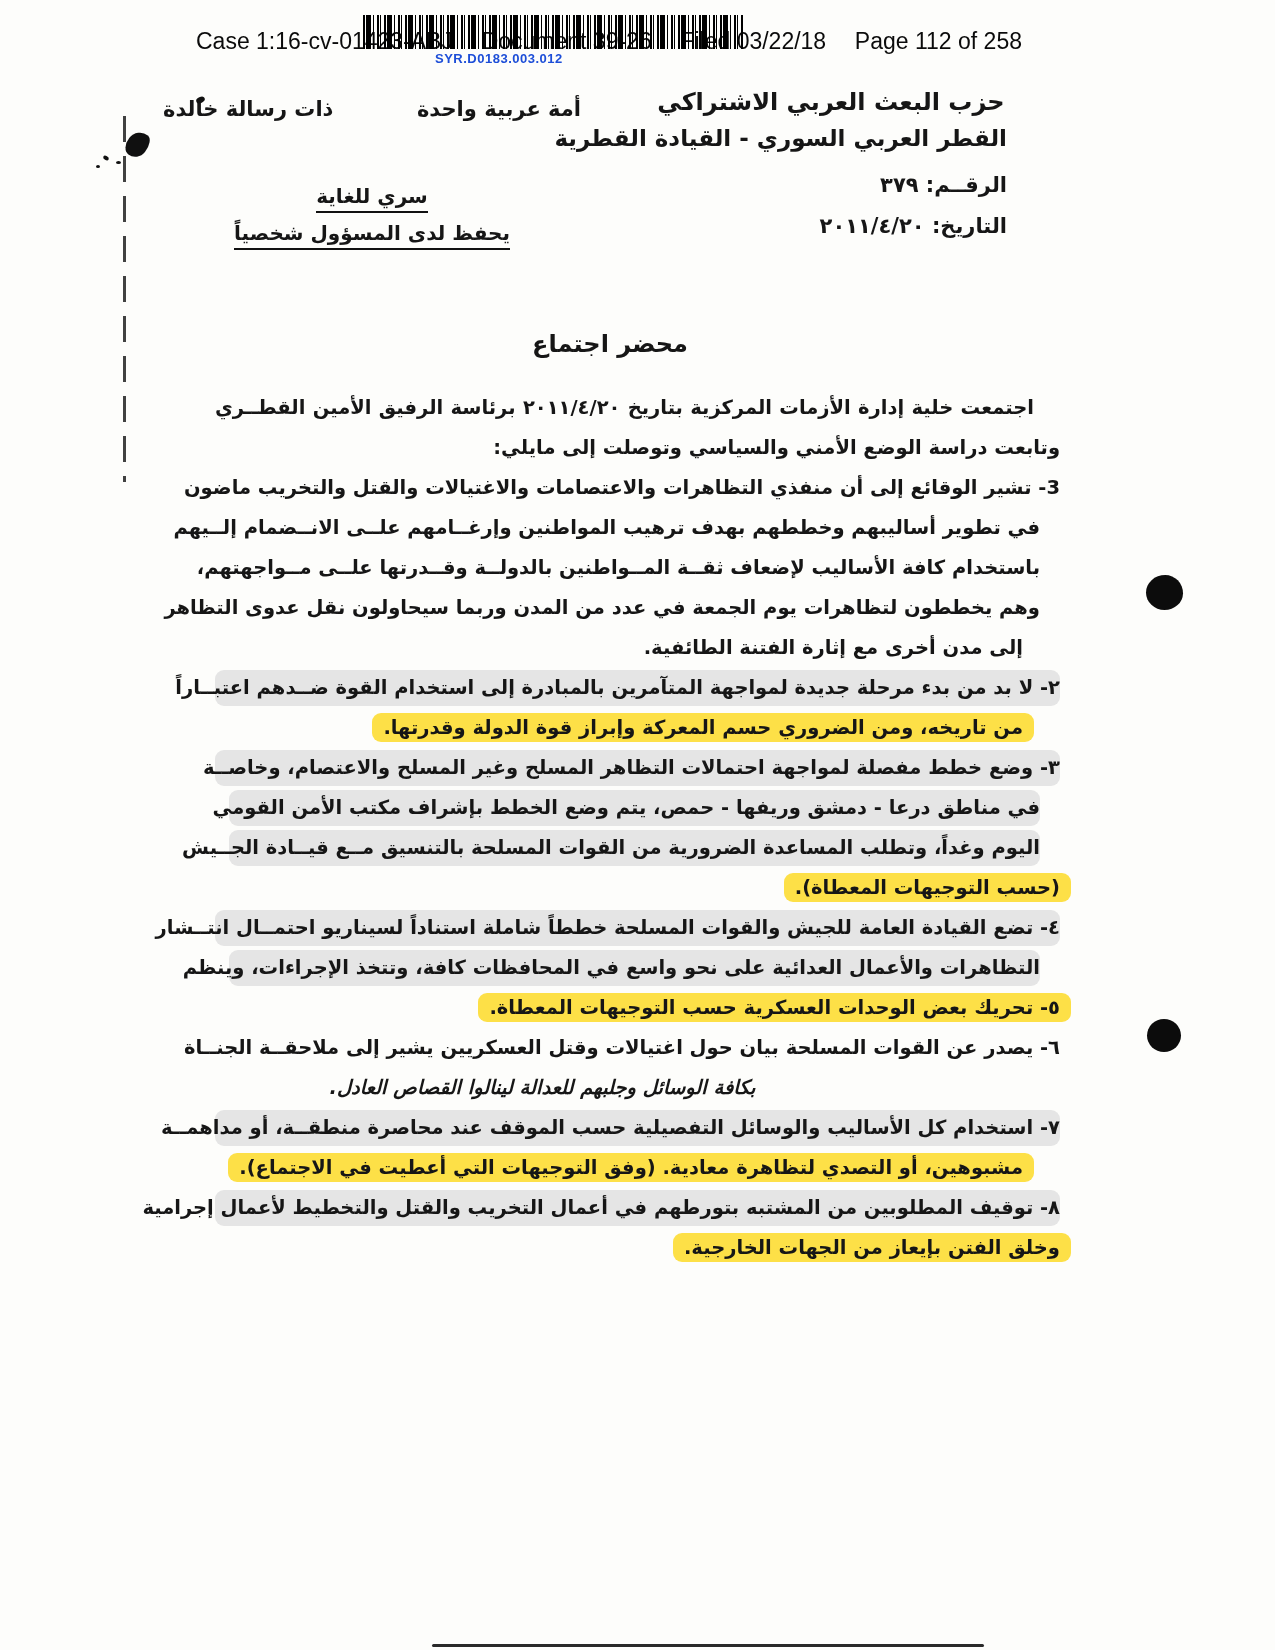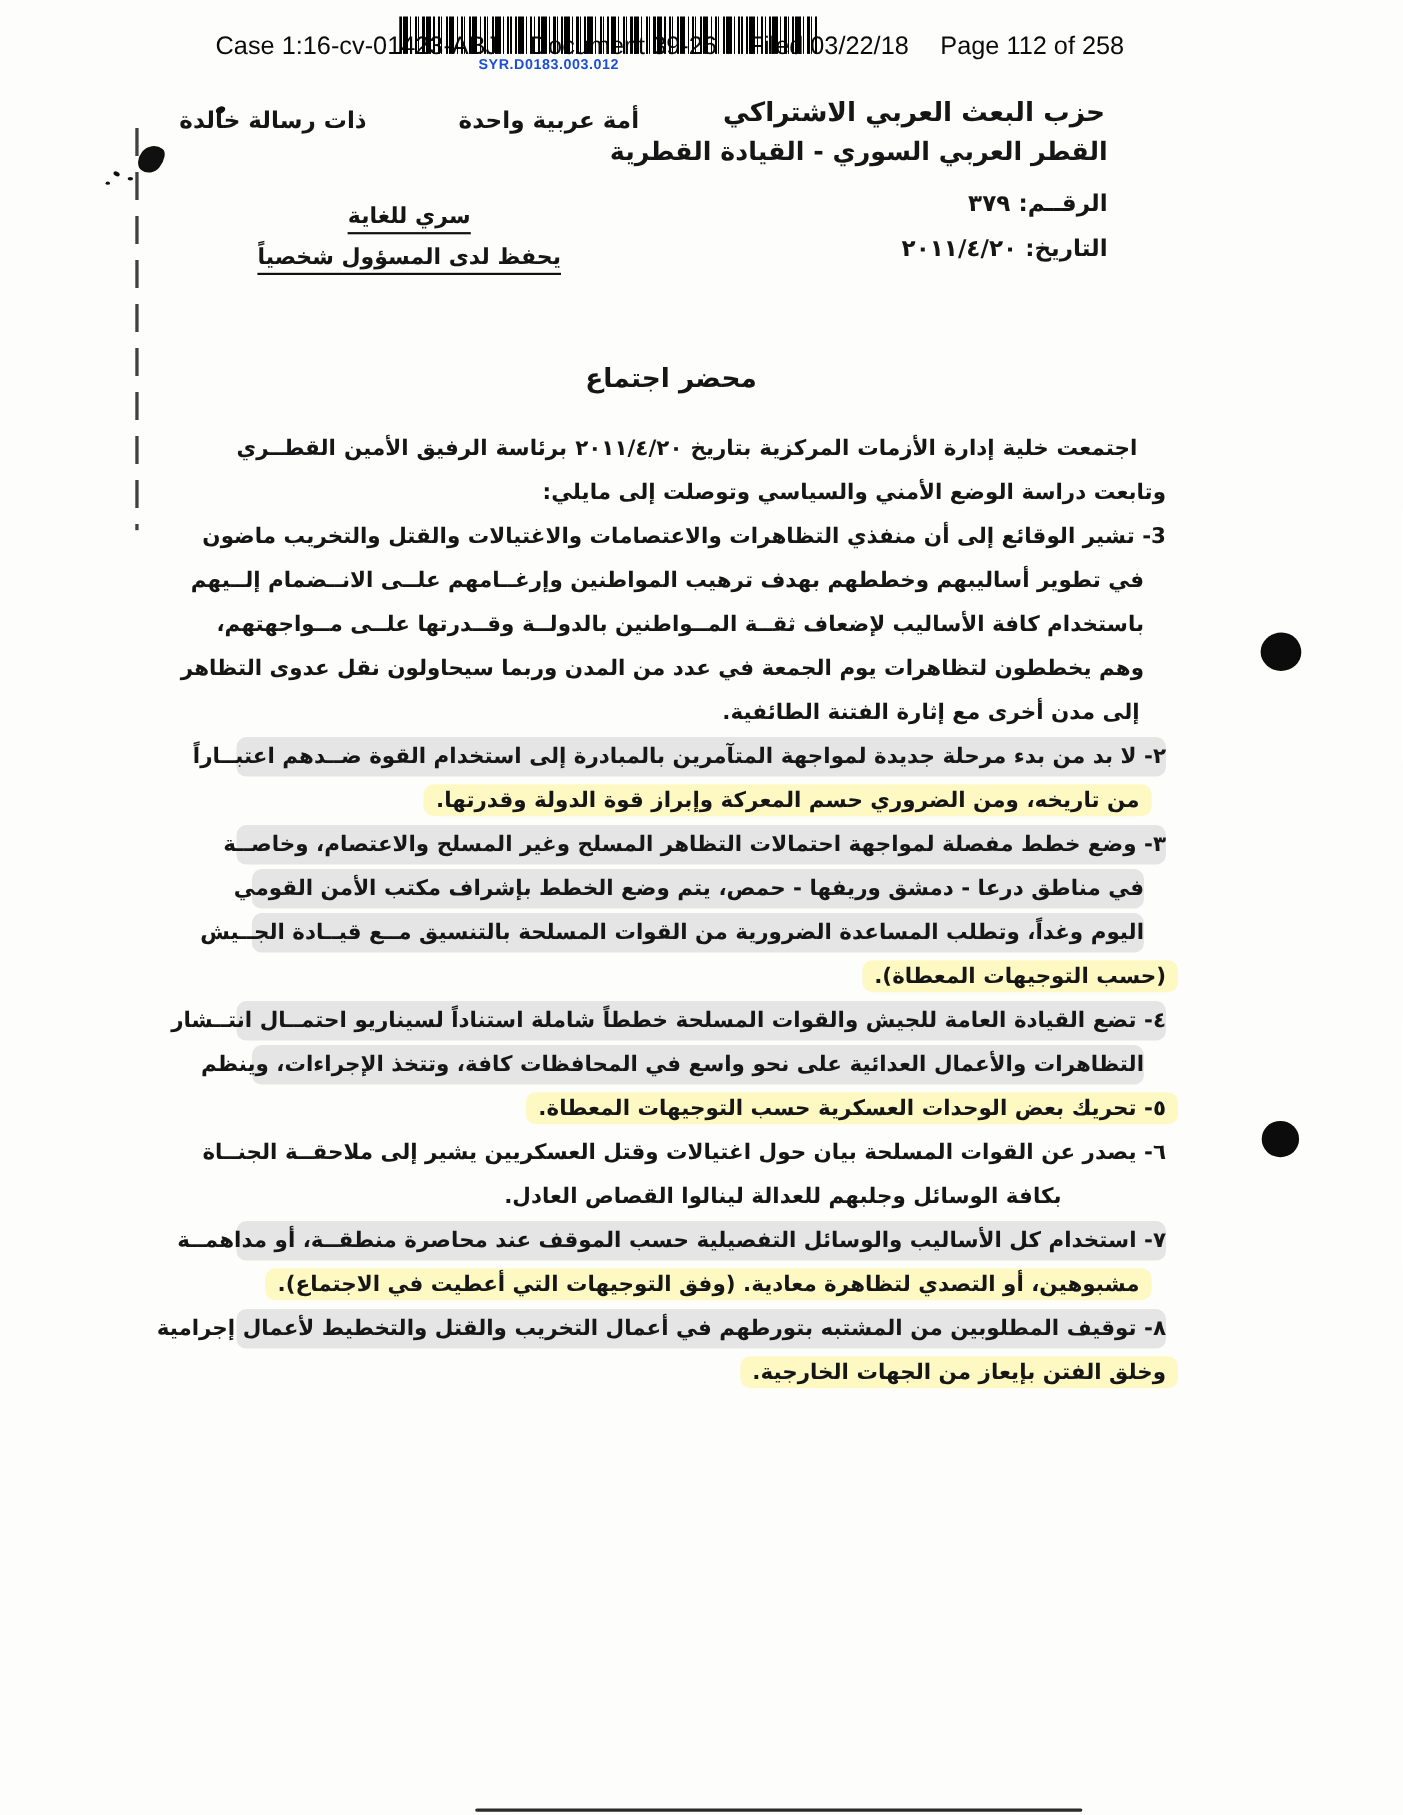--- a/index.html
+++ b/index.html
@@ -34,25 +34,25 @@
   
   .doc-title{position:absolute;top:330px;left:460px;width:300px;text-align:center;
              font-size:24px;font-weight:bold;direction:rtl;}
   .doc-body{position:absolute;top:386px;left:215px;width:845px;direction:rtl;
             font-size:19.5px;font-weight:bold;color:#161616;}
   .line{height:36px;line-height:36px;margin:4px 0;white-space:nowrap;}
   .first{text-indent:26px;}
   .j,.jc{text-align:justify;text-align-last:justify;}
   .jc{margin-right:20px;margin-left:14px;}
   .r{text-align:right;}
-  .rc{text-align:right;margin-right:24px;}
+  .rc{text-align:right;margin-right:37px;}
   .c{}
-  .cl{position:relative;left:-95px;}
+  .cl{text-align:center;position:relative;left:-95px;font-style:italic;}
   .hlb{background:#e5e5e5;border-radius:9px;}
-  .hls{background:#fef9c3;border-radius:9px;padding:3px 11px;margin:0 -11px;}
+  .hls{background:#fde047;border-radius:9px;padding:3px 11px;margin:0 -11px;}
 
   
   .mark{position:absolute;background:#101010;}
   .dash-line{position:absolute;left:123px;top:116px;width:3px;height:366px;opacity:.85;
              background:repeating-linear-gradient(to bottom,#202020 0 26px,transparent 26px 40px);}
   .ink-blob{left:127px;top:131px;width:21px;height:27px;
             border-radius:62% 38% 55% 45%/50% 55% 45% 50%;transform:rotate(38deg);}
   .speck1{left:103px;top:156px;width:6px;height:4px;border-radius:50%;transform:rotate(30deg);}
   .speck2{left:116px;top:161px;width:5px;height:3px;border-radius:50%;}
   .speck3{left:96px;top:165px;width:4px;height:3px;border-radius:50%;}

